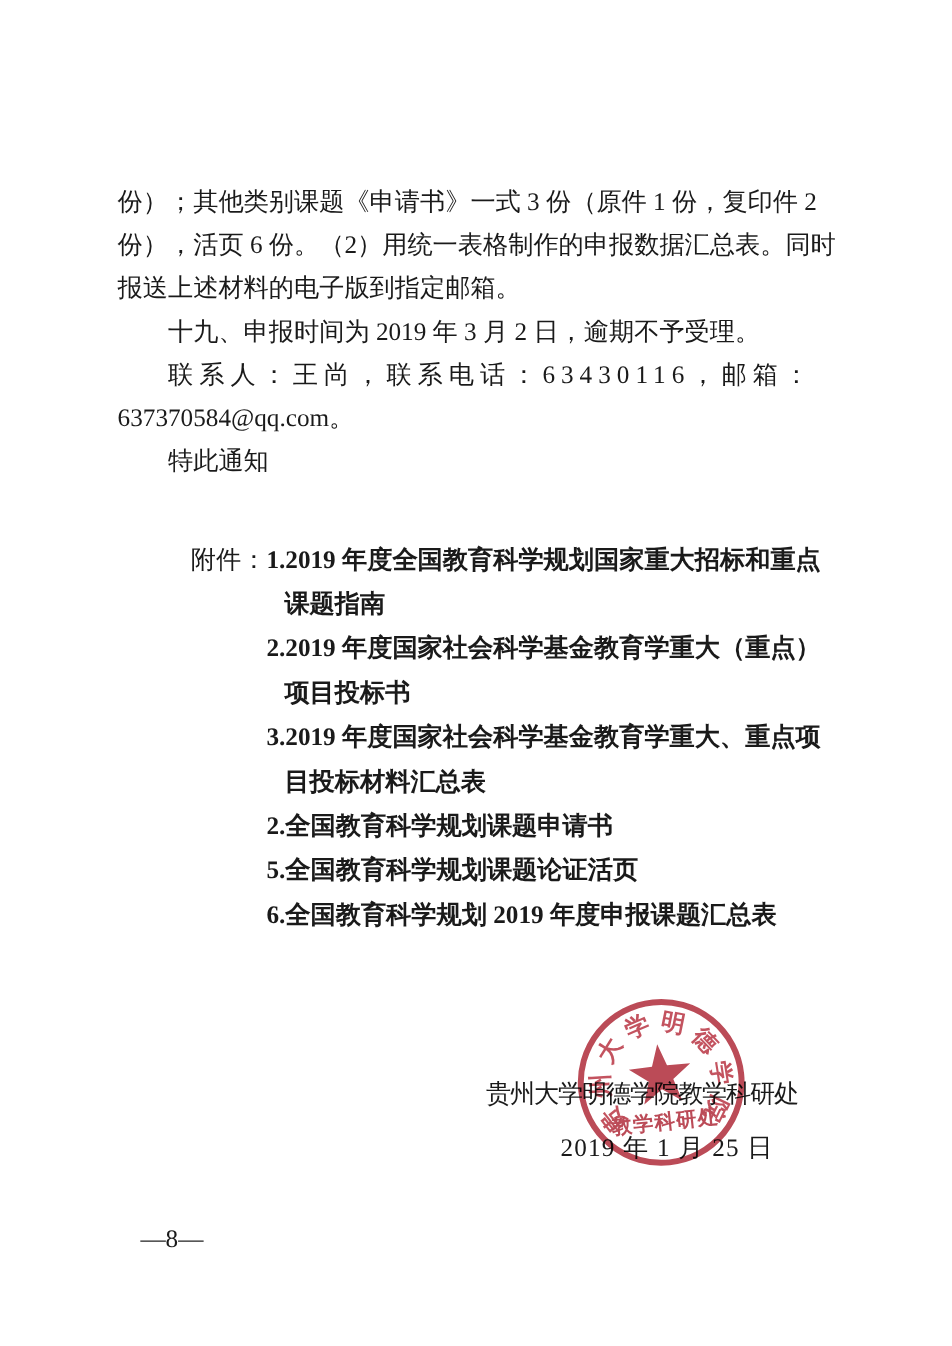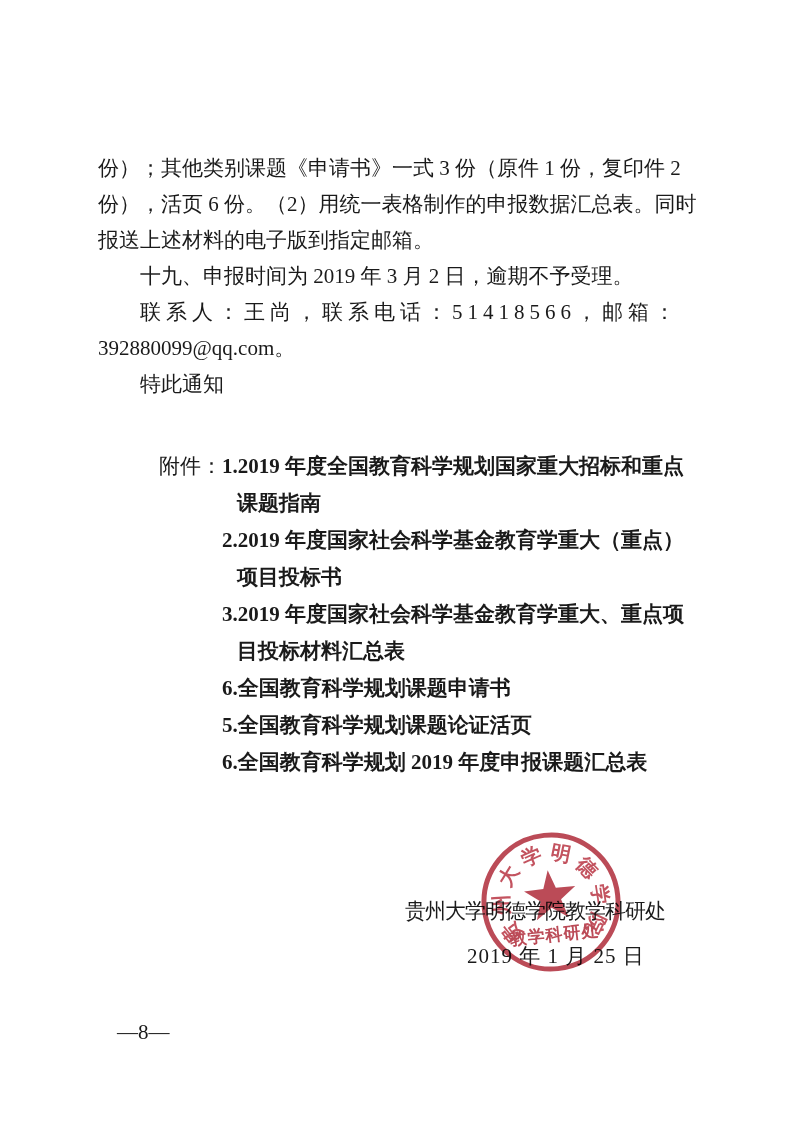--- a/index.html
+++ b/index.html
@@ -58,35 +58,35 @@
   }
 </style>
 </head>
 <body>
 
 <div class="para">
   <div class="line">份）；其他类别课题《申请书》一式 3 份（原件 1 份，复印件 2</div>
   <div class="line">份），活页 6 份。（2）用统一表格制作的申报数据汇总表。同时</div>
   <div class="line">报送上述材料的电子版到指定邮箱。</div>
   <div class="line indent">十九、申报时间为 2019 年 3 月 2 日，逾期不予受理。</div>
-  <div class="line indent spread">联系人：王尚，联系电话：51418566，邮箱：</div>
-  <div class="line">392880099@qq.com。</div>
+  <div class="line indent spread">联系人：王尚，联系电话：63430116，邮箱：</div>
+  <div class="line">637370584@qq.com。</div>
   <div class="line indent">特此通知</div>
 </div>
 
 <div class="attachments">
   <div class="att-label">附件：</div>
   <div class="att-lines">
     <div class="line">1.2019 年度全国教育科学规划国家重大招标和重点</div>
     <div class="line cont">课题指南</div>
     <div class="line">2.2019 年度国家社会科学基金教育学重大（重点）</div>
     <div class="line cont">项目投标书</div>
     <div class="line">3.2019 年度国家社会科学基金教育学重大、重点项</div>
     <div class="line cont">目投标材料汇总表</div>
-    <div class="line">6.全国教育科学规划课题申请书</div>
+    <div class="line">2.全国教育科学规划课题申请书</div>
     <div class="line">5.全国教育科学规划课题论证活页</div>
     <div class="line">6.全国教育科学规划 2019 年度申报课题汇总表</div>
   </div>
 </div>
 
 <div class="signature-name">贵州大学明德学院教学科研处</div>
 <div class="signature-date">2019 年 1 月 25 日</div>
 
 <svg class="seal" viewBox="0 0 146 146" xmlns="http://www.w3.org/2000/svg">
   <g transform="rotate(-6 73 73)">

